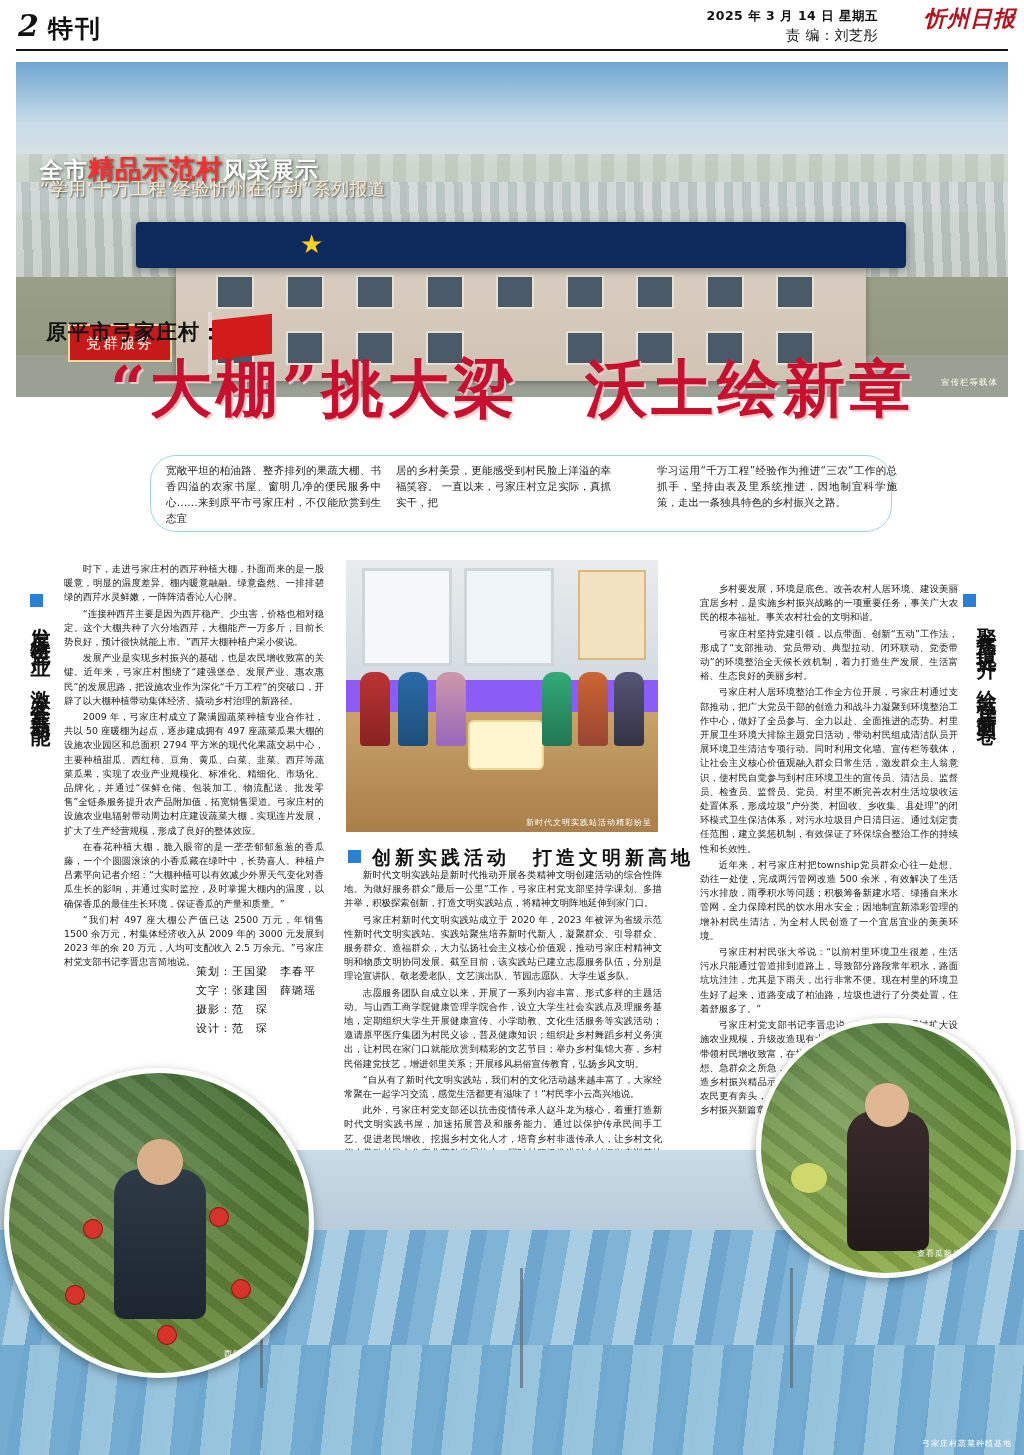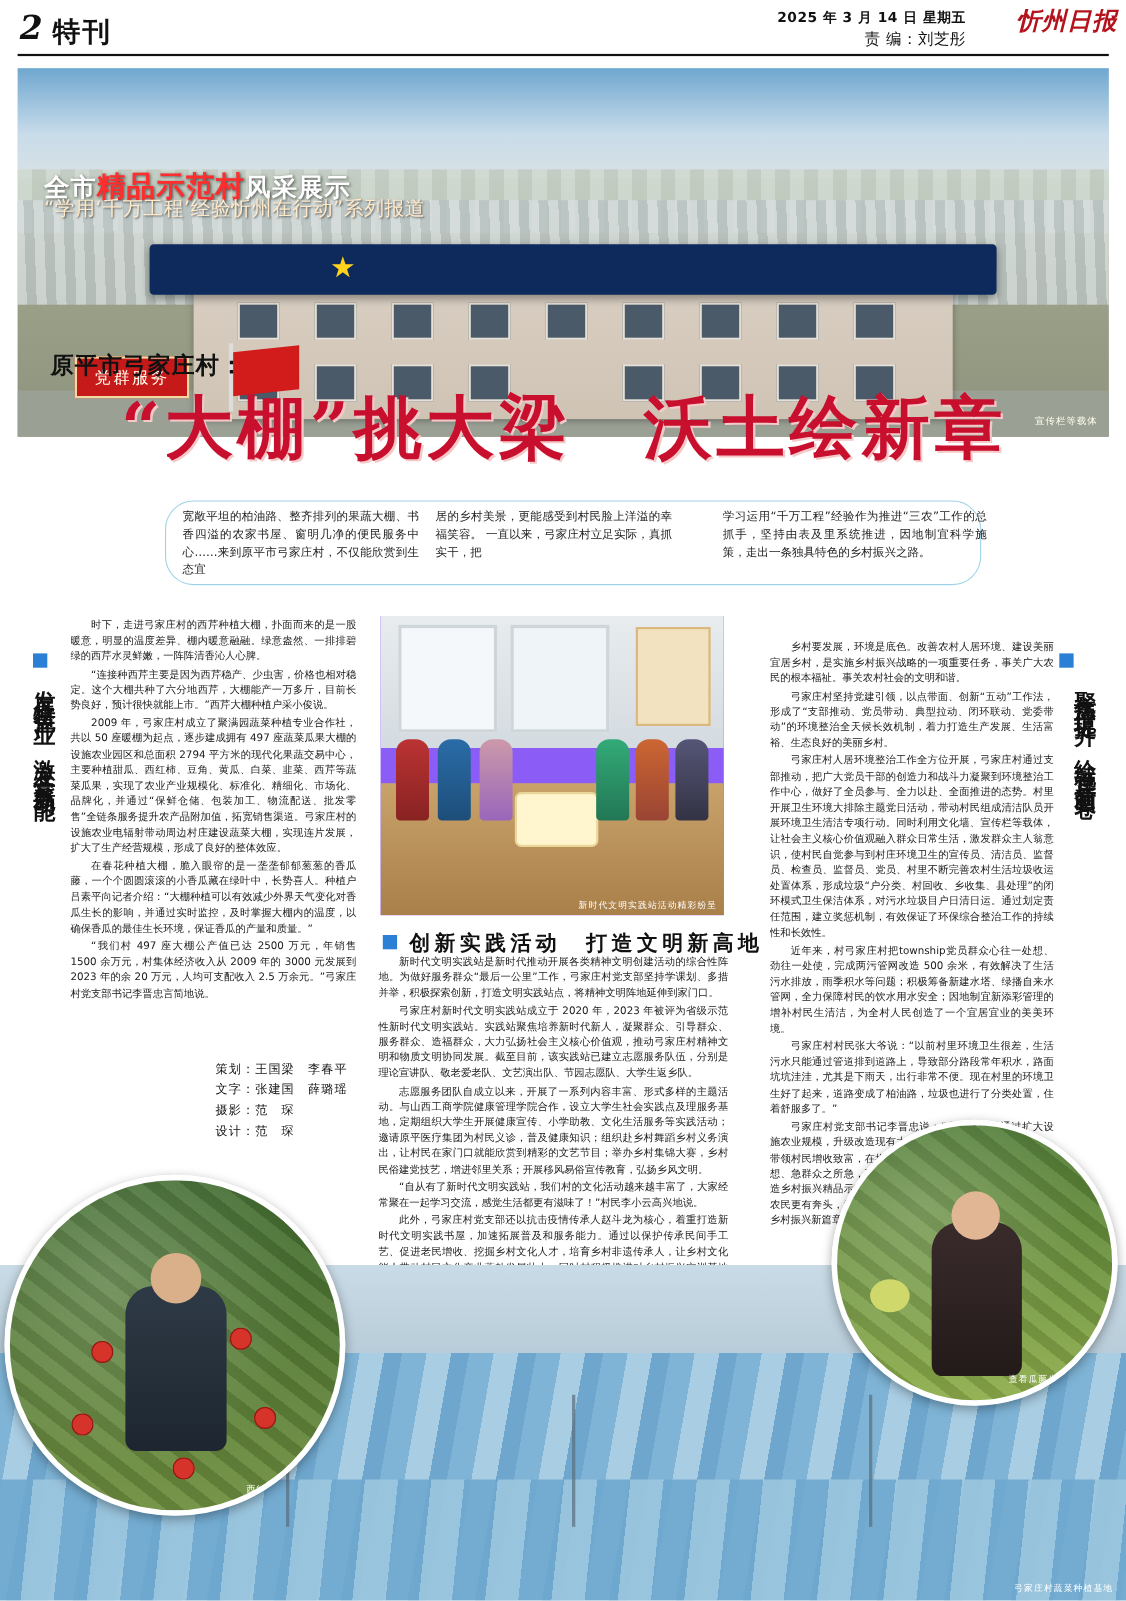--- a/index.html
+++ b/index.html
@@ -188,20 +188,21 @@
 <div class="lead-col lead-c3">学习运用“千万工程”经验作为推进“三农”工作的总抓手，坚持由表及里系统推进，因地制宜科学施策，走出一条独具特色的乡村振兴之路。</div>
 
 <div class="vmark vmark-l"></div>
 <div class="vtitle vtitle-left">发展特色产业　激发共富新动能</div>
 <div class="vmark vmark-r"></div>
 <div class="vtitle vtitle-right">聚焦环境提升　绘就宜居新画卷</div>
 
 <div class="col col1">
   <p>时下，走进弓家庄村的西芹种植大棚，扑面而来的是一股暖意，明显的温度差异、棚内暖意融融。绿意盎然、一排排碧绿的西芹水灵鲜嫩，一阵阵清香沁人心脾。</p>
   <p>“连接种西芹主要是因为西芹稳产、少虫害，价格也相对稳定。这个大棚共种了六分地西芹，大棚能产一万多斤，目前长势良好，预计很快就能上市。”西芹大棚种植户采小俊说。</p>
+  <p>发展产业是实现乡村振兴的基础，也是农民增收致富的关键。近年来，弓家庄村围绕了“建强堡垒、发展产业、惠农惠民”的发展思路，把设施农业作为深化“千万工程”的突破口，开辟了以大棚种植带动集体经济、撬动乡村治理的新路径。</p>
   <p>2009 年，弓家庄村成立了聚满园蔬菜种植专业合作社，共以 50 座暖棚为起点，逐步建成拥有 497 座蔬菜瓜果大棚的设施农业园区和总面积 2794 平方米的现代化果蔬交易中心，主要种植甜瓜、西红柿、豆角、黄瓜、白菜、韭菜、西芹等蔬菜瓜果，实现了农业产业规模化、标准化、精细化、市场化、品牌化，并通过“保鲜仓储、包装加工、物流配送、批发零售”全链条服务提升农产品附加值，拓宽销售渠道。弓家庄村的设施农业电辐射带动周边村庄建设蔬菜大棚，实现连片发展，扩大了生产经营规模，形成了良好的整体效应。</p>
   <p>在春花种植大棚，脆入眼帘的是一垄垄郁郁葱葱的香瓜藤，一个个圆圆滚滚的小香瓜藏在绿叶中，长势喜人。种植户吕素平向记者介绍：“大棚种植可以有效减少外界天气变化对香瓜生长的影响，并通过实时监控，及时掌握大棚内的温度，以确保香瓜的最佳生长环境，保证香瓜的产量和质量。”</p>
   <p>“我们村 497 座大棚公产值已达 2500 万元，年销售 1500 余万元，村集体经济收入从 2009 年的 3000 元发展到 2023 年的余 20 万元，人均可支配收入 2.5 万余元。”弓家庄村党支部书记李晋忠言简地说。</p>
 </div>
 
 <div class="credits">
   <div>策划：王国梁　李春平</div>
   <div>文字：张建国　薛璐瑶</div>
   <div>摄影：范　琛</div>
   <div>设计：范　琛</div>

